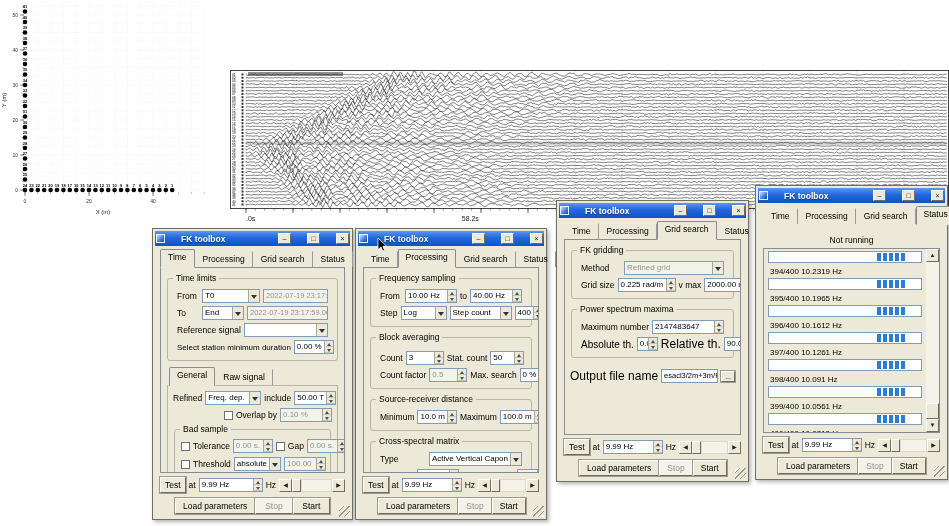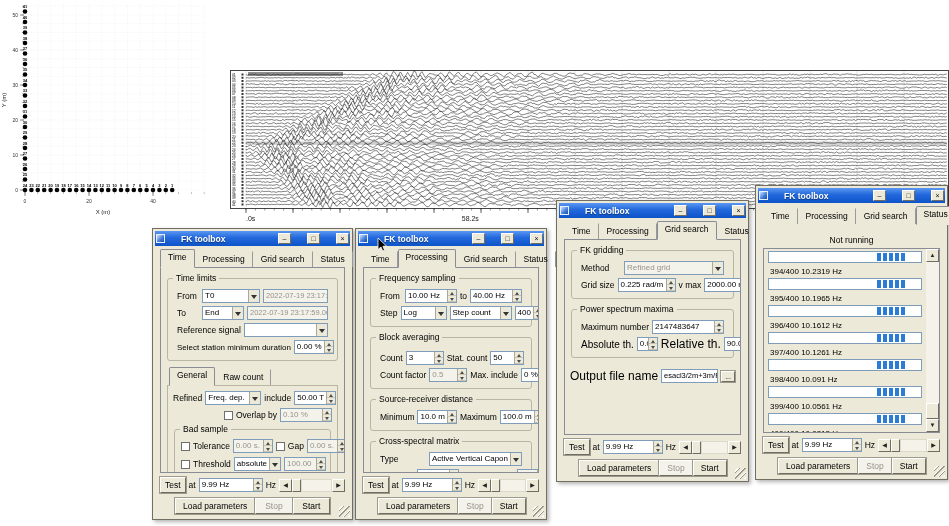--- a/index.html
+++ b/index.html
@@ -520,21 +520,21 @@
             <span class="sv">0.00 %</span>
             <span class="sb">
               <b class="u"></b>
               <b class="d"></b>
             </span>
           </span>
       </div>
     </div>
     <div class="tabs" style="padding-left:8px">
       <span class="tab on">General</span>
-      <span class="tab">Raw count</span>
+      <span class="tab">Raw signal</span>
     </div>
     <div style="border:1px solid #BAB6A4;margin:0 6px;padding:2px 0;flex:1">
       <div class="row">
         <span class="lbl">Refined</span>
         <span class="combo" style="width:56px">
             <span class="cv">Freq. dep.</span>
             <span class="cb"></span>
           </span>
         <span class="lbl">include</span>
         <span class="spin" style="flex:1">
@@ -699,21 +699,21 @@
       </div>
       <div class="row">
         <span class="lbl" style="width:50px">Count factor</span>
         <span class="spin dis" style="width:38px">
             <span class="sv dis">0.5</span>
             <span class="sb">
               <b class="u"></b>
               <b class="d"></b>
             </span>
           </span>
-        <span class="lbl" style="flex:1;text-align:right">Max. include</span>
+        <span class="lbl" style="flex:1;text-align:right">Max. search</span>
         <span class="spin" style="width:34px">
             <span class="sv">0 %</span>
           </span>
       </div>
     </div>
     <div class="grp">
       <span class="leg">Source-receiver distance</span>
       <div class="row">
         <span class="lbl">Minimum</span>
         <span class="spin" style="flex:1">

